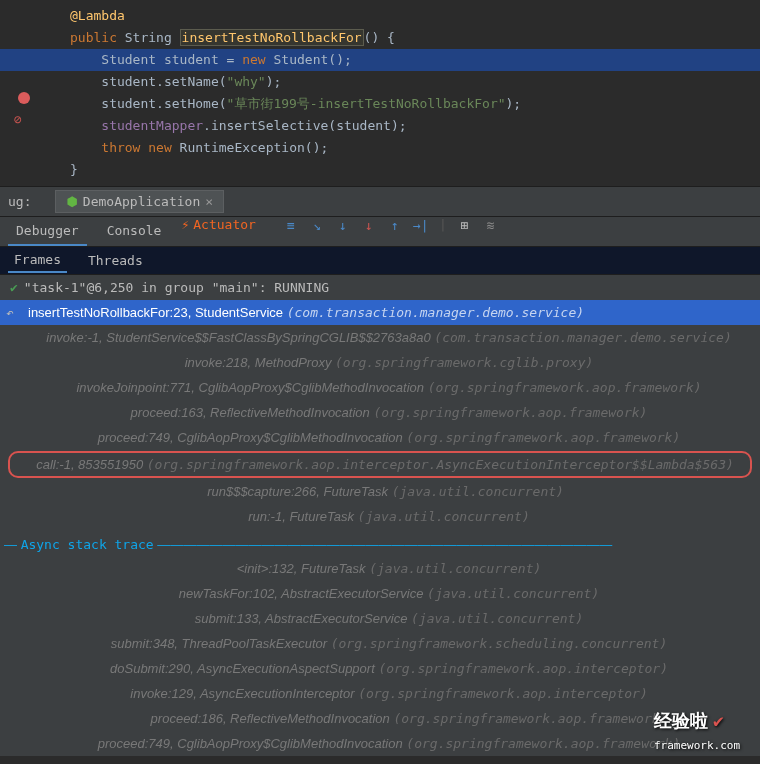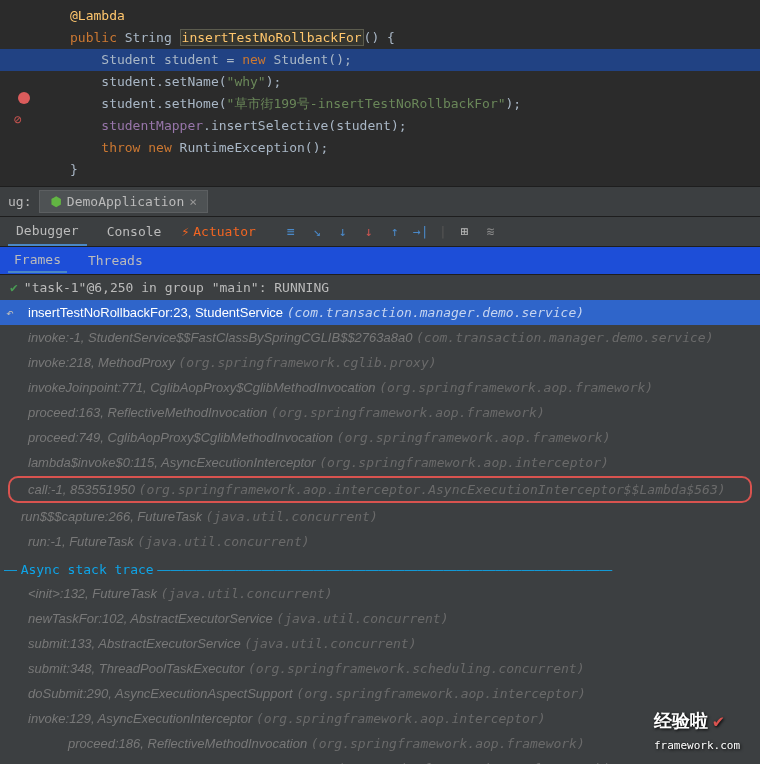--- a/index.html
+++ b/index.html
@@ -9,44 +9,44 @@
     .code-line { padding-left: 70px; line-height: 22px; white-space: pre; }
     .highlighted-line { background: #214283; }
     
     .k-orange { color: #cc7832; }
     .k-yellow { color: #ffc66d; }
     .k-green { color: #6a8759; }
     .k-purple { color: #9876aa; }
     .k-white { color: #a9b7c6; }
     .bg-highlight { background: #36362f; border: 1px solid #5c5c4e; padding: 0 1px; }
     
-    .debug-bar { background: #3c3f41; border-top: 1px solid #1e1e1e; border-bottom: 1px solid #1e1e1e; padding: 3px 8px; display: flex; align-items: center; gap: 8px; }
+    .debug-bar { background: #3c3f41; border-top: 1px solid #1e1e1e; border-bottom: 1px solid #1e1e1e; padding: 3px 8px; display: flex; align-items: center; gap: 24px; }
     .debug-label { color: #bbbbbb; }
     .debug-tab { background: #4e5254; border: 1px solid #5c5f61; padding: 3px 10px; color: #bbbbbb; display: flex; align-items: center; gap: 5px; }
     .close-x { color: #999; cursor: pointer; }
     
-    .debug-tabs { background: #3c3f41; display: flex; align-items: center; padding: 0 8px; border-bottom: 1px solid #1e1e1e; height: 30px; gap: 12px; }
+    .debug-tabs { background: #3c3f41; display: flex; align-items: flex-start; padding: 0 8px; border-bottom: 1px solid #1e1e1e; height: 30px; gap: 12px; }
     .dtab { color: #bbbbbb; padding: 6px 8px; cursor: pointer; }
     .dtab.active { border-bottom: 2px solid #4a88c7; }
     .actuator { color: #f26522; display: flex; align-items: center; gap: 4px; }
     .toolbar-icons { display: flex; gap: 10px; margin-left: 15px; }
     .ti { width: 16px; height: 16px; display: flex; align-items: center; justify-content: center; color: #4a88c7; }
     
-    .frame-tabs { background: #1d4ed8; display: flex; align-items: center; padding: 0 8px; height: 28px; gap: 15px; border-bottom: 1px solid #1e1e1e; }
+    .frame-tabs { background: #0f172a; display: flex; align-items: center; padding: 0 8px; height: 28px; gap: 15px; border-bottom: 1px solid #1e1e1e; }
     .ftab { color: #bbbbbb; padding: 4px 6px; }
     .ftab.active { border-bottom: 2px solid #4a88c7; }
     
     .status-line { background: #3c3f41; padding: 5px 10px; color: #bbbbbb; display: flex; align-items: center; gap: 6px; }
     .check-icon { color: #499c54; }
     
     .frames-list { background: #3c3f41; overflow-y: auto; }
     .frame-row { padding: 2px 10px 2px 28px; line-height: 21px; white-space: nowrap; overflow: hidden; font-style: italic; font-family: "Segoe UI", Arial, sans-serif; }
     .frame-row.selected { background: #2f65ca; color: #fff; font-style: normal; }
     .frame-row.selected .pkg { color: #c5d4f0; font-style: italic; }
-    .dim-row { color: #787878; }
+    .dim-row { color: #787878; text-align: center; }
     .pkg { color: #6a6a6a; }
     .red-box { border: 2px solid #d9534f; border-radius: 10px; margin: 1px 8px; padding: 1px 8px 1px 18px; }
     .section-header { color: #0ea5e9; padding: 4px 4px; margin-top: 4px; position: relative; font-family: "Segoe UI", Arial, sans-serif; }
     .section-header::before, .section-header::after { content: ""; display: inline-block; height: 1px; background: #555; vertical-align: middle; }
     .restore-icon { position: absolute; left: 6px; color: #bbbbbb; font-style: normal; }
     .bp-icon { width: 12px; height: 12px; background: #db5c5c; border-radius: 50%; position: absolute; }
     
     .watermark { position: absolute; bottom: 10px; right: 20px; color: #fff; font-weight: bold; font-size: 18px; font-family: Arial, sans-serif; text-shadow: 1px 1px 3px #000; }
     .watermark-sub { font-size: 11px; font-weight: normal; }
   </style>
@@ -107,21 +107,20 @@
 </div>
 
 <div class="frames-list">
   <div id="frames-main">
       <div class="frame-row selected" style="position: relative;"><span class="restore-icon">↶</span>insertTestNoRollbackFor:23, StudentService <span class="pkg">(com.transaction.manager.demo.service)</span></div>
       <div class="frame-row dim-row" style="position: relative;">invoke:-1, StudentService$$FastClassBySpringCGLIB$$2763a8a0 <span class="pkg">(com.transaction.manager.demo.service)</span></div>
       <div class="frame-row dim-row" style="position: relative;">invoke:218, MethodProxy <span class="pkg">(org.springframework.cglib.proxy)</span></div>
       <div class="frame-row dim-row" style="position: relative;">invokeJoinpoint:771, CglibAopProxy$CglibMethodInvocation <span class="pkg">(org.springframework.aop.framework)</span></div>
       <div class="frame-row dim-row" style="position: relative; font-style: italic;">proceed:163, ReflectiveMethodInvocation <span class="pkg">(org.springframework.aop.framework)</span></div>
       <div class="frame-row dim-row" style="position: relative;">proceed:749, CglibAopProxy$CglibMethodInvocation <span class="pkg">(org.springframework.aop.framework)</span></div>
-      <div class="frame-row dim-row" style="position: relative;">lambda$invoke$0:115, AsyncExecutionInterceptor <span class="pkg">(org.springframework.aop.interceptor)</span></div>
       <div class="frame-row dim-row red-box">call:-1, 853551950 <span class="pkg">(org.springframework.aop.interceptor.AsyncExecutionInterceptor$$Lambda$563)</span></div>
       <div class="frame-row dim-row" style="position: relative; padding-left: 21px;">run$$$capture:266, FutureTask <span class="pkg">(java.util.concurrent)</span></div>
       <div class="frame-row dim-row" style="position: relative;">run:-1, FutureTask <span class="pkg">(java.util.concurrent)</span></div>
     </div>
   <div class="section-header">— <span>Async stack trace</span> ———————————————————————————————————</div>
   <div id="frames-async">
       <div class="frame-row dim-row" style="position: relative; font-style: italic;">&lt;init&gt;:132, FutureTask <span class="pkg">(java.util.concurrent)</span></div>
       <div class="frame-row dim-row" style="position: relative;">newTaskFor:102, AbstractExecutorService <span class="pkg">(java.util.concurrent)</span></div>
       <div class="frame-row dim-row" style="position: relative;">submit:133, AbstractExecutorService <span class="pkg">(java.util.concurrent)</span></div>
       <div class="frame-row dim-row" style="position: relative;">submit:348, ThreadPoolTaskExecutor <span class="pkg">(org.springframework.scheduling.concurrent)</span></div>

